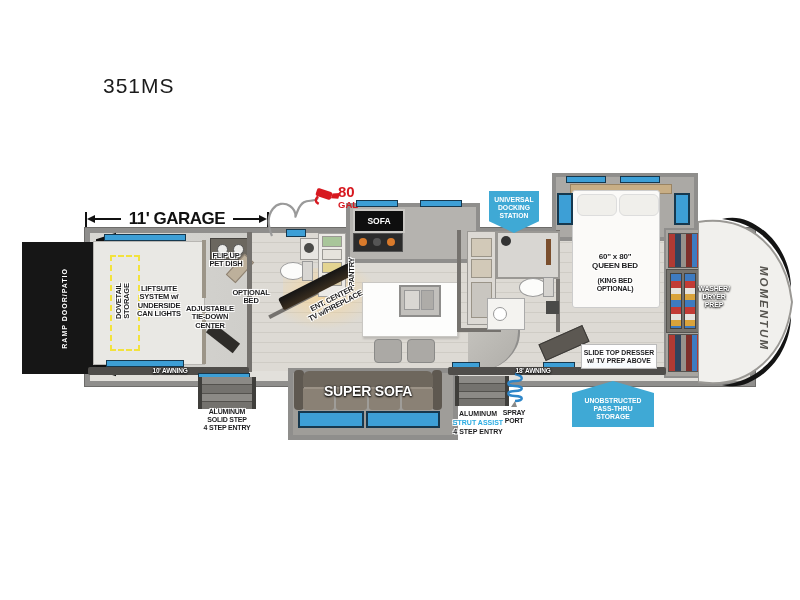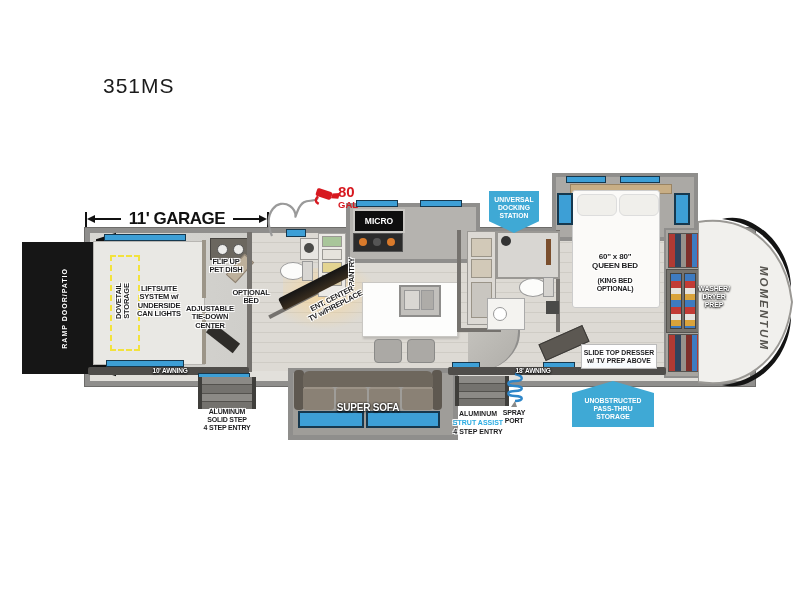--- a/index.html
+++ b/index.html
@@ -78,21 +78,21 @@
        transform:rotate(-48deg);z-index:4;"></div>
   <div class="abs" style="left:206px;top:332px;width:34px;height:12px;background:#2E2C29;
        transform:rotate(38deg);z-index:4;"></div>
 
   <div class="lbl" style="left:123px;top:301px;transform:translate(-50%,-50%) rotate(-90deg);">DOVETAIL
 STORAGE</div>
   <div class="lbl" style="left:159px;top:302px;">LIFTSUITE
 SYSTEM w/
 UNDERSIDE
 CAN LIGHTS</div>
-  <div class="lbl" style="left:226px;top:266px;">FLIP UP
+  <div class="lbl" style="left:226px;top:260px;">FLIP UP
 PET DISH</div>
   <div class="lbl" style="left:251px;top:297px;">OPTIONAL
 BED</div>
   <div class="lbl" style="left:210px;top:318px;">ADJUSTABLE
 TIE-DOWN
 CENTER</div>
 
   <div class="dim-line" style="left:85px;top:211px;width:184px;height:16px;text-align:center;">
     <div class="dim-tick"></div>
     <div class="dim-arrow-l"></div>
@@ -130,21 +130,21 @@
     <div class="shelfband" style="background:#E3D491;"></div>
     <div class="shelfband" style="background:#D9CBA8;"></div>
   </div>
   <div class="lbl" style="left:352px;top:272px;transform:translate(-50%,-50%) rotate(-90deg);">PANTRY</div>
 
   <div class="abs" style="left:346px;top:203px;width:126px;height:52px;background:#B5B3AF;
        border:4px solid #8F8E8C;z-index:3;"></div>
   <div class="bluewin" style="left:356px;top:200px;width:40px;height:5px;"></div>
   <div class="bluewin" style="left:420px;top:200px;width:40px;height:5px;"></div>
   <div class="abs" style="left:353px;top:209px;width:48px;height:20px;background:#0E0E0E;border:2px solid #C9C7C3;
-       z-index:4;display:flex;align-items:center;justify-content:center;color:#fff;font-weight:bold;font-size:8.5px;">MICRO</div>
+       z-index:4;display:flex;align-items:center;justify-content:center;color:#fff;font-weight:bold;font-size:8.5px;">SOFA</div>
   <div class="abs" style="left:353px;top:233px;width:48px;height:17px;background:#2B2B2B;border:1px solid #555;z-index:4;">
     <span class="abs" style="left:5px;top:4px;width:8px;height:8px;border-radius:50%;background:#D97A2B;"></span>
     <span class="abs" style="left:19px;top:4px;width:8px;height:8px;border-radius:50%;background:#555;"></span>
     <span class="abs" style="left:33px;top:4px;width:8px;height:8px;border-radius:50%;background:#D97A2B;"></span>
   </div>
 
   <div class="abs" style="left:283px;top:268px;width:95px;height:62px;z-index:3;
        background:radial-gradient(ellipse at 42% 42%,rgba(255,214,140,0.7),rgba(255,214,140,0) 70%);"></div>
   <div class="abs" style="left:281px;top:298px;width:80px;height:13px;border-radius:2px;z-index:4;
        transform:rotate(-27deg);transform-origin:left center;
@@ -171,21 +171,21 @@
   <div class="abs" style="left:294px;top:370px;width:10px;height:40px;background:#5E5850;border-radius:4px;z-index:5;"></div>
   <div class="abs" style="left:432px;top:370px;width:10px;height:40px;background:#5E5850;border-radius:4px;z-index:5;"></div>
   <div class="abs" style="left:303px;top:371px;width:130px;height:16px;background:#6E675D;
        border-radius:6px 6px 0 0;z-index:5;"></div>
   <div class="cushions" style="left:303px;top:387px;width:130px;height:23px;">
     <div class="cushion"></div>
       <div class="cushion"></div>
       <div class="cushion"></div>
       <div class="cushion"></div>
   </div>
-  <div class="lbl lbl-white" style="left:368px;top:408px;font-size:10px;z-index:6;">SUPER SOFA</div>
+  <div class="lbl lbl-white" style="left:368px;top:392px;font-size:14px;z-index:6;">SUPER SOFA</div>
 
   <div class="awning" style="left:88px;top:367px;width:161px;height:8px;"></div>
   <div class="lbl lbl-white" style="left:170px;top:371px;font-size:6.5px;z-index:6;">10' AWNING</div>
   <div class="bluewin" style="left:198px;top:373px;width:50px;height:4px;"></div>
   <div class="steps" style="left:198px;top:377px;width:50px;height:32px;">
     <div class="tread"></div>
       <div class="tread"></div>
       <div class="tread"></div>
       <div class="tread"></div>
   </div>

